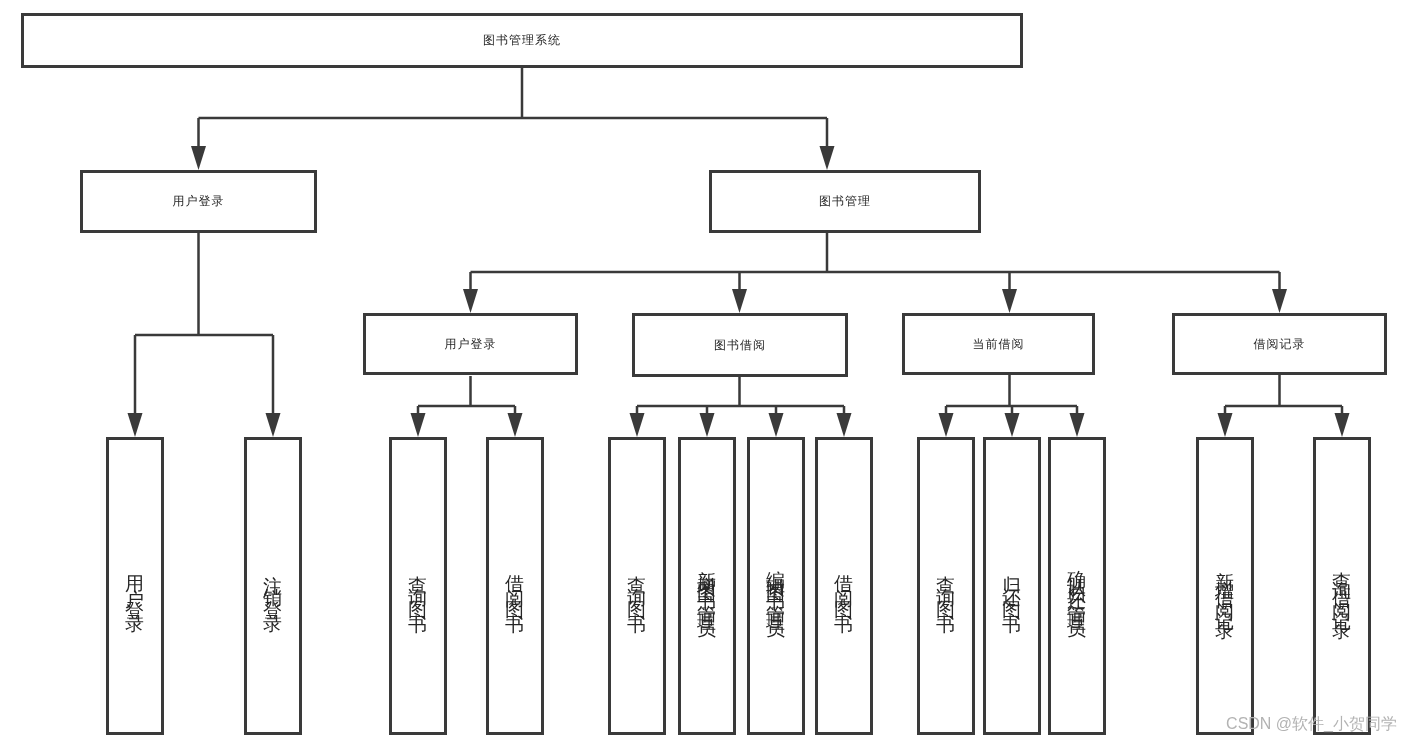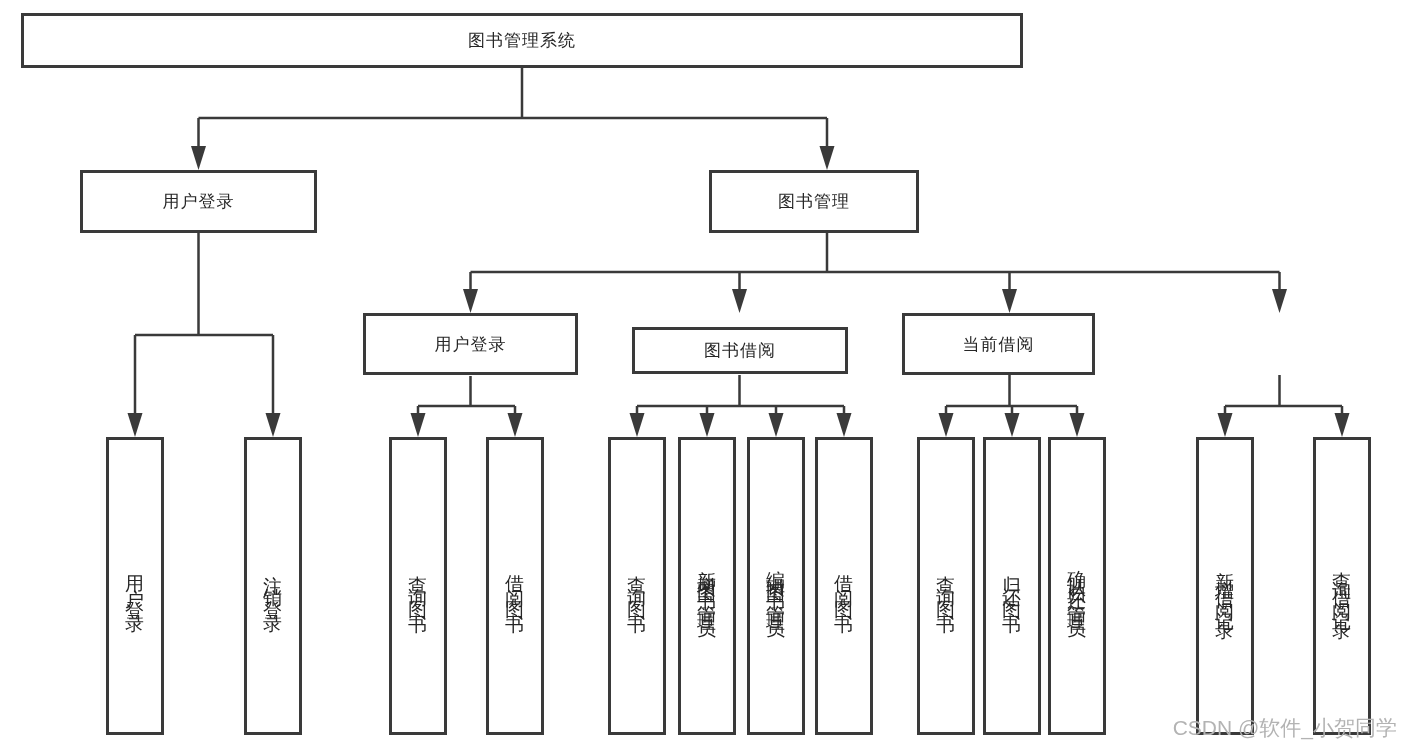--- a/index.html
+++ b/index.html
@@ -41,21 +41,21 @@
     box-sizing:border-box;
     background:var(--box-fill);
     border:3px solid var(--box-border);
     display:flex;
     align-items:center;
     justify-content:center;
     color:var(--text);
     z-index:2;
   }
   .hbox{
-    font-size:17px;
+    font-size:12px;
     letter-spacing:1px;
     white-space:nowrap;
   }
   .vbox{
     width:58px;
     top:437px;
     height:298px;
     font-size:19px;
   }
   .vbox .vtext{
@@ -64,21 +64,21 @@
     line-height:1;
     white-space:nowrap;
   }
   .ls4 .vtext{letter-spacing:13px;}
   .ls6 .vtext{letter-spacing:10px;}
   .ls10 .vtext{letter-spacing:7px;}
   .watermark{
     position:absolute;
     right:8px;
     top:714px;
-    font-size:21px;
+    font-size:16px;
     color:var(--watermark);
     z-index:5;
     white-space:nowrap;
   }
 </style>
 </head>
 <body>
 
 <div class="canvas">
 
@@ -118,32 +118,35 @@
     <polygon points="1334.5,413 1349.5,413 1342,437"></polygon>
   </svg>
 
   <div class="node hbox" style="left:21px;top:13px;width:1002px;height:55px;">
     <span>图书管理系统</span>
   </div>
 
   <div class="node hbox" style="left:80px;top:170px;width:237px;height:63px;">
     <span>用户登录</span>
   </div>
-  <div class="node hbox" style="left:709px;top:170px;width:210px;height:63px;font-family:Liberation Serif, serif;">
+  <div class="node hbox" style="left:709px;top:170px;width:272px;height:63px;font-family:Liberation Serif, serif;">
     <span>图书管理</span>
   </div>
 
   <div class="node hbox" style="left:363px;top:313px;width:215px;height:62px;">
     <span>用户登录</span>
   </div>
-  <div class="node hbox" style="left:632px;top:327px;width:216px;height:47px;font-family:Liberation Mono, monospace;">
+  <div class="node hbox" style="left:632px;top:313px;width:216px;height:64px;font-family:Liberation Mono, monospace;">
     <span>图书借阅</span>
   </div>
   <div class="node hbox" style="left:902px;top:313px;width:193px;height:62px;">
     <span>当前借阅</span>
+  </div>
+  <div class="node hbox" style="left:1172px;top:313px;width:215px;height:62px;">
+    <span>借阅记录</span>
   </div>
 
   <div class="node vbox ls4" style="left:106px;">
     <span class="vtext">用户登录</span>
   </div>
   <div class="node vbox ls4" style="left:244px;">
     <span class="vtext">注销登录</span>
   </div>
 
   <div class="node vbox ls4" style="left:389px;">

